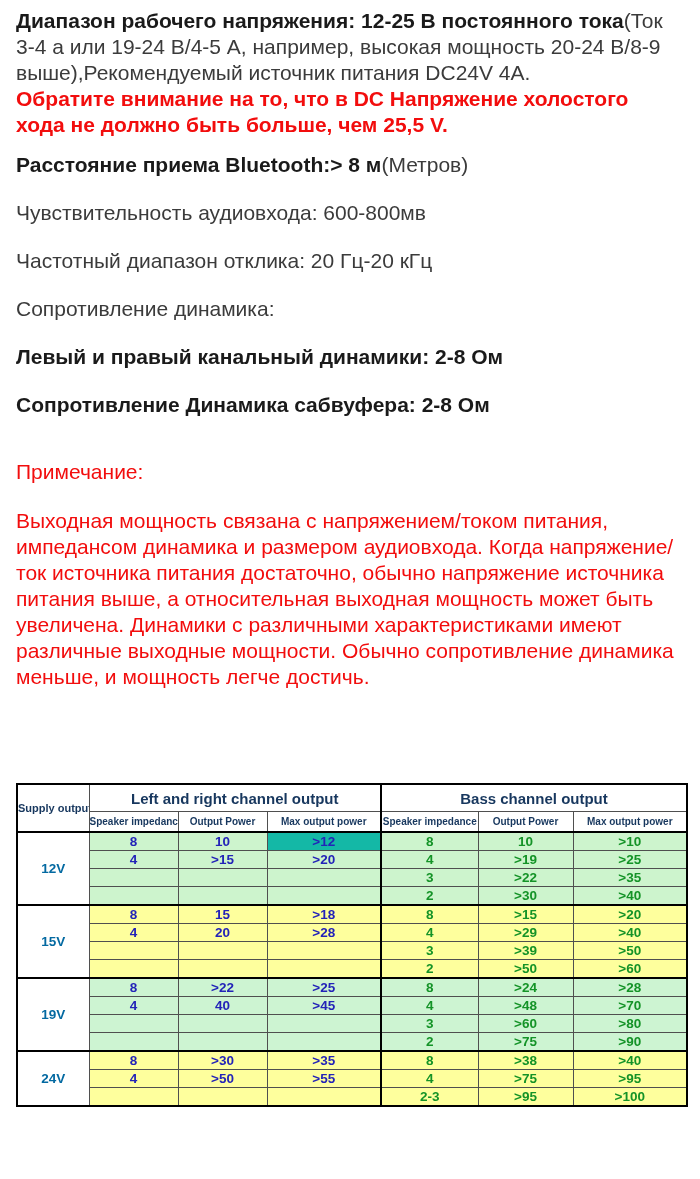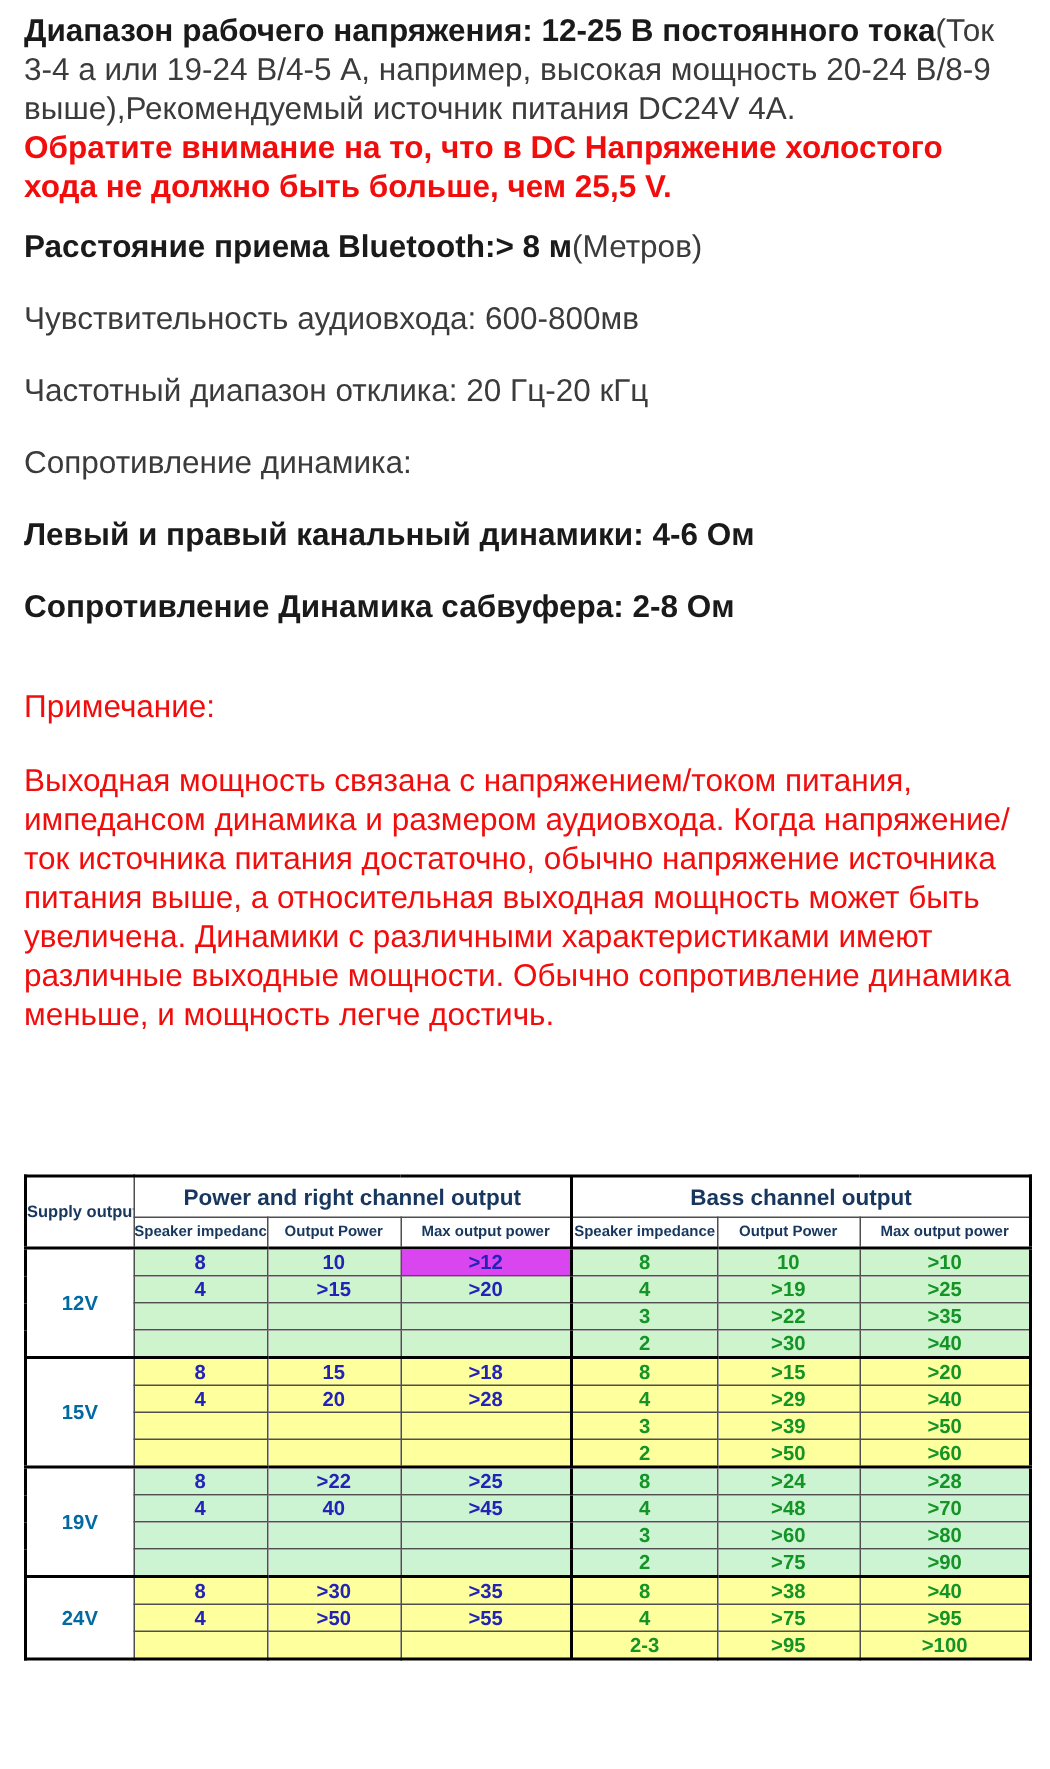--- a/index.html
+++ b/index.html
@@ -69,59 +69,59 @@
   <p class="t b red" id="dc-warning">Обратите внимание на то, что в DC Напряжение холостого хода не должно быть больше, чем 25,5 V.</p>
 
   <p class="t" id="bluetooth-line"><span class="b">Расстояние приема Bluetooth:&gt; 8 м</span><span>(Метров)</span></p>
 
   <p class="t spec">Чувствительность аудиовхода: 600-800мв</p>
 
   <p class="t spec">Частотный диапазон отклика: 20 Гц-20 кГц</p>
 
   <p class="t spec">Сопротивление динамика:</p>
 
-  <p class="t spec b">Левый и правый канальный динамики: 4-6 Ом</p>
+  <p class="t spec b">Левый и правый канальный динамики: 2-8 Ом</p>
 
   <p class="t spec b">Сопротивление Динамика сабвуфера: 2-8 Ом</p>
 
   <p class="t red" id="note-title">Примечание:</p>
 
   <p class="t red" id="note-body">Выходная мощность связана с напряжением/током питания, импедансом динамика и размером аудиовхода. Когда напряжение/ток источника питания достаточно, обычно напряжение источника питания выше, а относительная выходная мощность может быть увеличена. Динамики с различными характеристиками имеют различные выходные мощности. Обычно сопротивление динамика меньше, и мощность легче достичь.</p>
 
   <table class="power-table">
     <colgroup>
       <col style="width:72px">
       <col style="width:89px">
       <col style="width:89px">
       <col style="width:114px">
       <col style="width:97px">
       <col style="width:95px">
       <col style="width:114px">
     </colgroup>
     <thead>
       <tr>
         <th rowspan="2" class="supply-head">Supply output</th>
-        <th colspan="3" class="group-head">Power and right channel output</th>
+        <th colspan="3" class="group-head">Left and right channel output</th>
         <th colspan="3" class="group-head bass-start">Bass channel output</th>
       </tr>
       <tr class="subhead">
         <th>Speaker impedance</th>
         <th>Output Power</th>
         <th>Max output power</th>
         <th class="bass-start">Speaker impedance</th>
         <th>Output Power</th>
         <th>Max output power</th>
       </tr>
     </thead>
     <tbody>
         <tr class="group-start">
           <td class="voltage" rowspan="4">12V</td>
           <td class="left-val" style="background: rgb(205, 244, 205);">8</td>
           <td class="left-val" style="background: rgb(205, 244, 205);">10</td>
-          <td class="left-val" style="background: #d946ef;">&gt;12</td>
+          <td class="left-val" style="background: #14b8a6;">&gt;12</td>
           <td class="bass-val bass-start" style="background: rgb(205, 244, 205);">8</td>
           <td class="bass-val" style="background: rgb(205, 244, 205);">10</td>
           <td class="bass-val" style="background: rgb(205, 244, 205);">&gt;10</td>
         </tr>
         <tr>
           <td class="left-val" style="background: rgb(205, 244, 205);">4</td>
           <td class="left-val" style="background: rgb(205, 244, 205);">&gt;15</td>
           <td class="left-val" style="background: rgb(205, 244, 205);">&gt;20</td>
           <td class="bass-val bass-start" style="background: rgb(205, 244, 205);">4</td>
           <td class="bass-val" style="background: rgb(205, 244, 205);">&gt;19</td>

